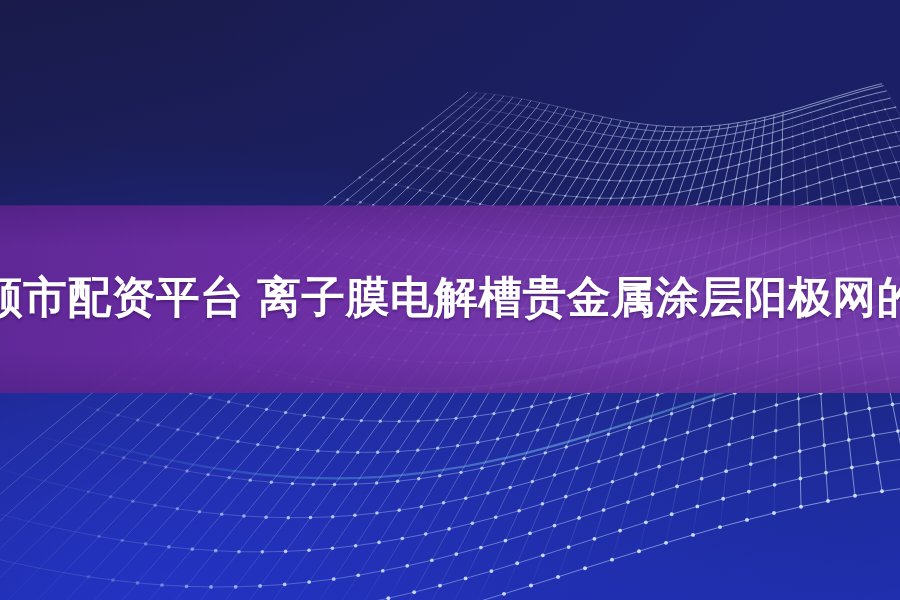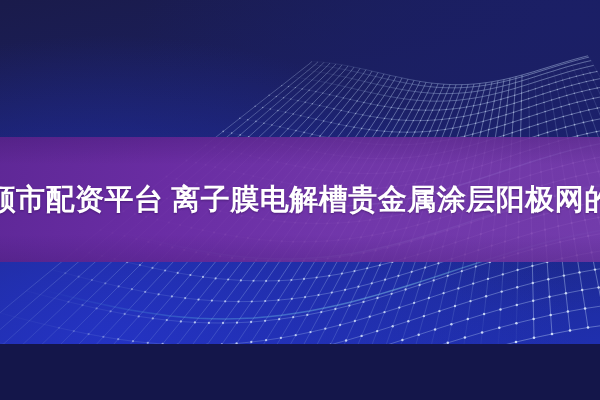--- a/index.html
+++ b/index.html
@@ -6,27 +6,26 @@
 
   html, body {
     width:600px; height:400px;
     overflow:hidden;
     background:#14164a;
     font-family:"Liberation Sans", sans-serif;
   }
 
   #banner {
     position:relative;
-    width:600px; height:344px;
+    width:600px; height:400px;
     overflow:hidden;
     background:
       radial-gradient(ellipse 760px 520px at 18% 104%, #2433c4 0%, rgba(36,51,196,0) 62%),
       radial-gradient(ellipse 620px 420px at 96% 6%, #1b1f66 0%, rgba(27,31,102,0) 70%),
       linear-gradient(168deg, #1a1b4b 0%, #1b2062 38%, #1d2a90 72%, #1f2fae 100%);
-    font-family: Liberation Serif, serif;
   }
 
   
   #mesh-layer {
     position:absolute; inset:0;
     pointer-events:none;
   }
   #mesh-svg { display:block; width:600px; height:400px; }
 
   

